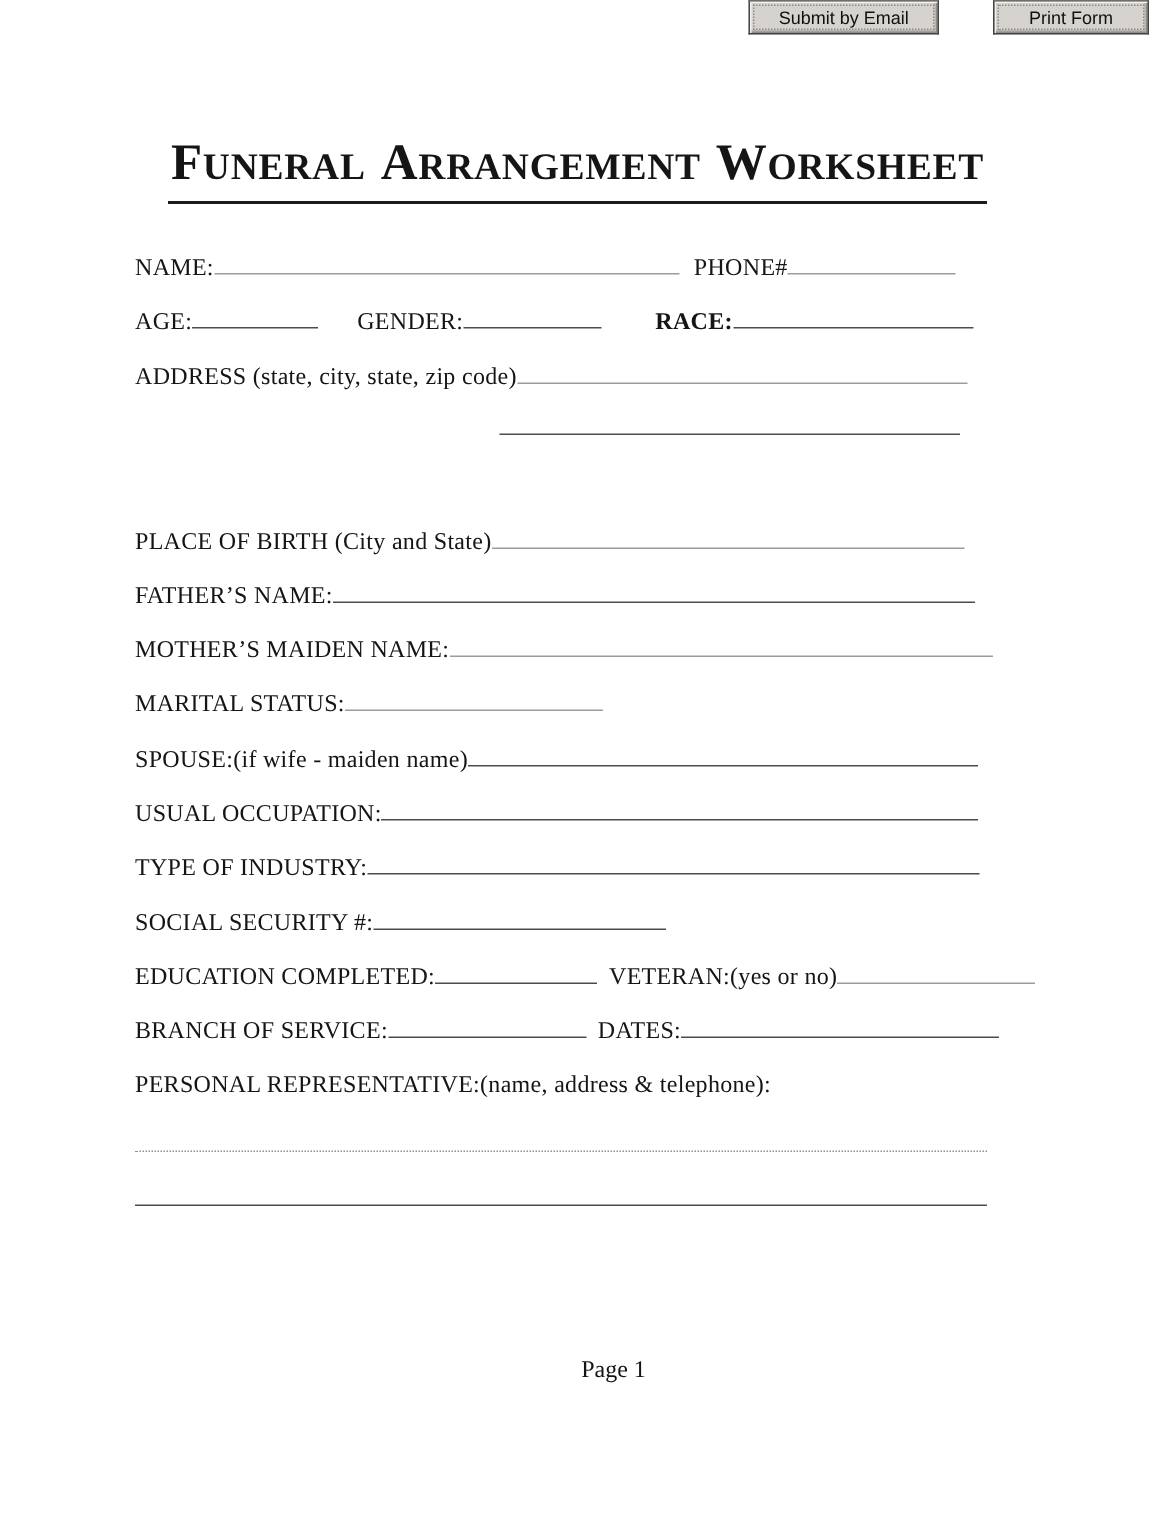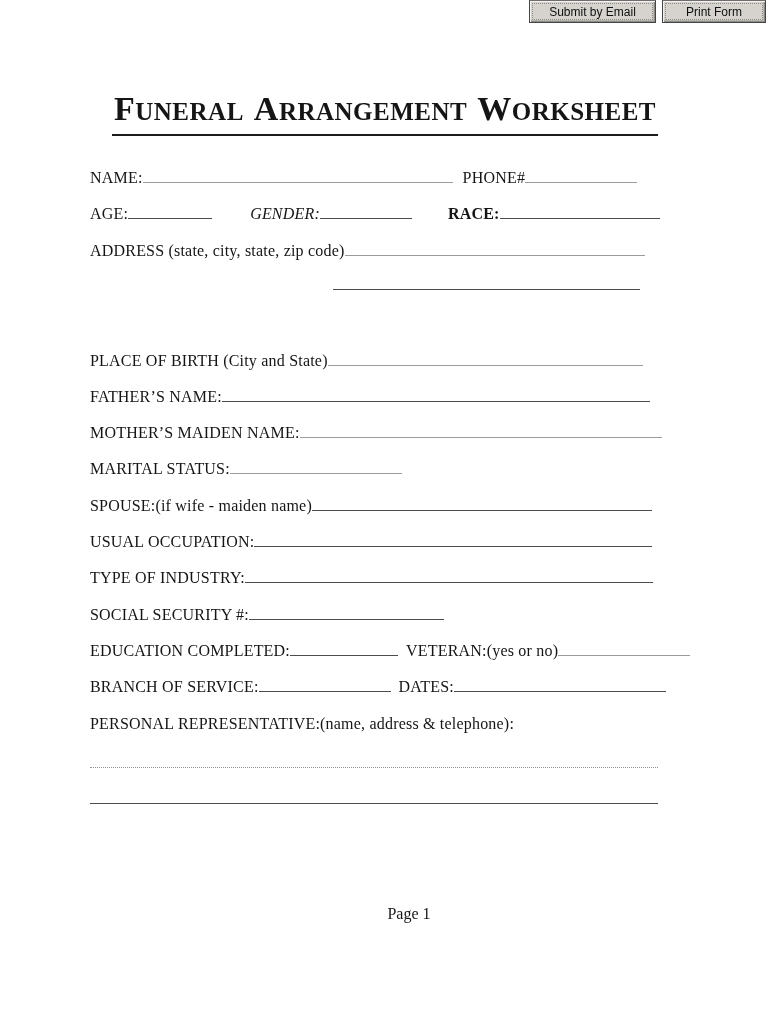--- a/index.html
+++ b/index.html
@@ -23,21 +23,21 @@
     box-shadow: inset 1px 1px 0 #f2f1ee, inset -1px -1px 0 #8e8c87, inset -2px -2px 0 #b9b6b0;
     font-family: "Liberation Sans", sans-serif;
     font-size: 12px; color: #101010;
     display: flex; align-items: center; justify-content: center;
     cursor: pointer; padding: 0;
   }
   .win-btn::after {
     content: ""; position: absolute; inset: 2px;
     border: 1px dotted #8d8b86; pointer-events: none;
   }
-  #btn-submit { left: 529px; width: 127px; }
+  #btn-submit { left: 499px; width: 127px; }
   #btn-print  { left: 662px; width: 104px; }
 
   
   .title-wrap { position: absolute; top: 92px; left: 0; right: 0; text-align: center; }
   .title {
     display: inline-block;
     font-weight: bold;
     letter-spacing: 0.5px;
     border-bottom: 2.5px solid #1c1c1c;
     padding: 0 2px 2px 2px;
@@ -57,21 +57,21 @@
   .lbl { letter-spacing: 0.2px; }
   .u {
     display: inline-block;
     height: 14px;
     border-bottom: 1px solid #4c4c4c;
   }
   .u.light  { border-bottom-color: #9b9b9b; }
   .u.dotted { border-bottom: 1px dotted #8f8f8f; }
   .gap8  { margin-left: 8px; }
   .gap10 { margin-left: 10px; }
-  .gap26 { margin-left: 38px; font-style: italic; }
+  .gap26 { margin-left: 26px; }
   .gap36 { margin-left: 36px; font-weight: bold; }
 
   .standalone-line { position: absolute; box-sizing: border-box; }
 
   
   .footer {
     position: absolute; top: 905px; left: 0; right: 0;
     text-align: center; font-size: 16px; margin-left: 48px;
   }
 </style>

